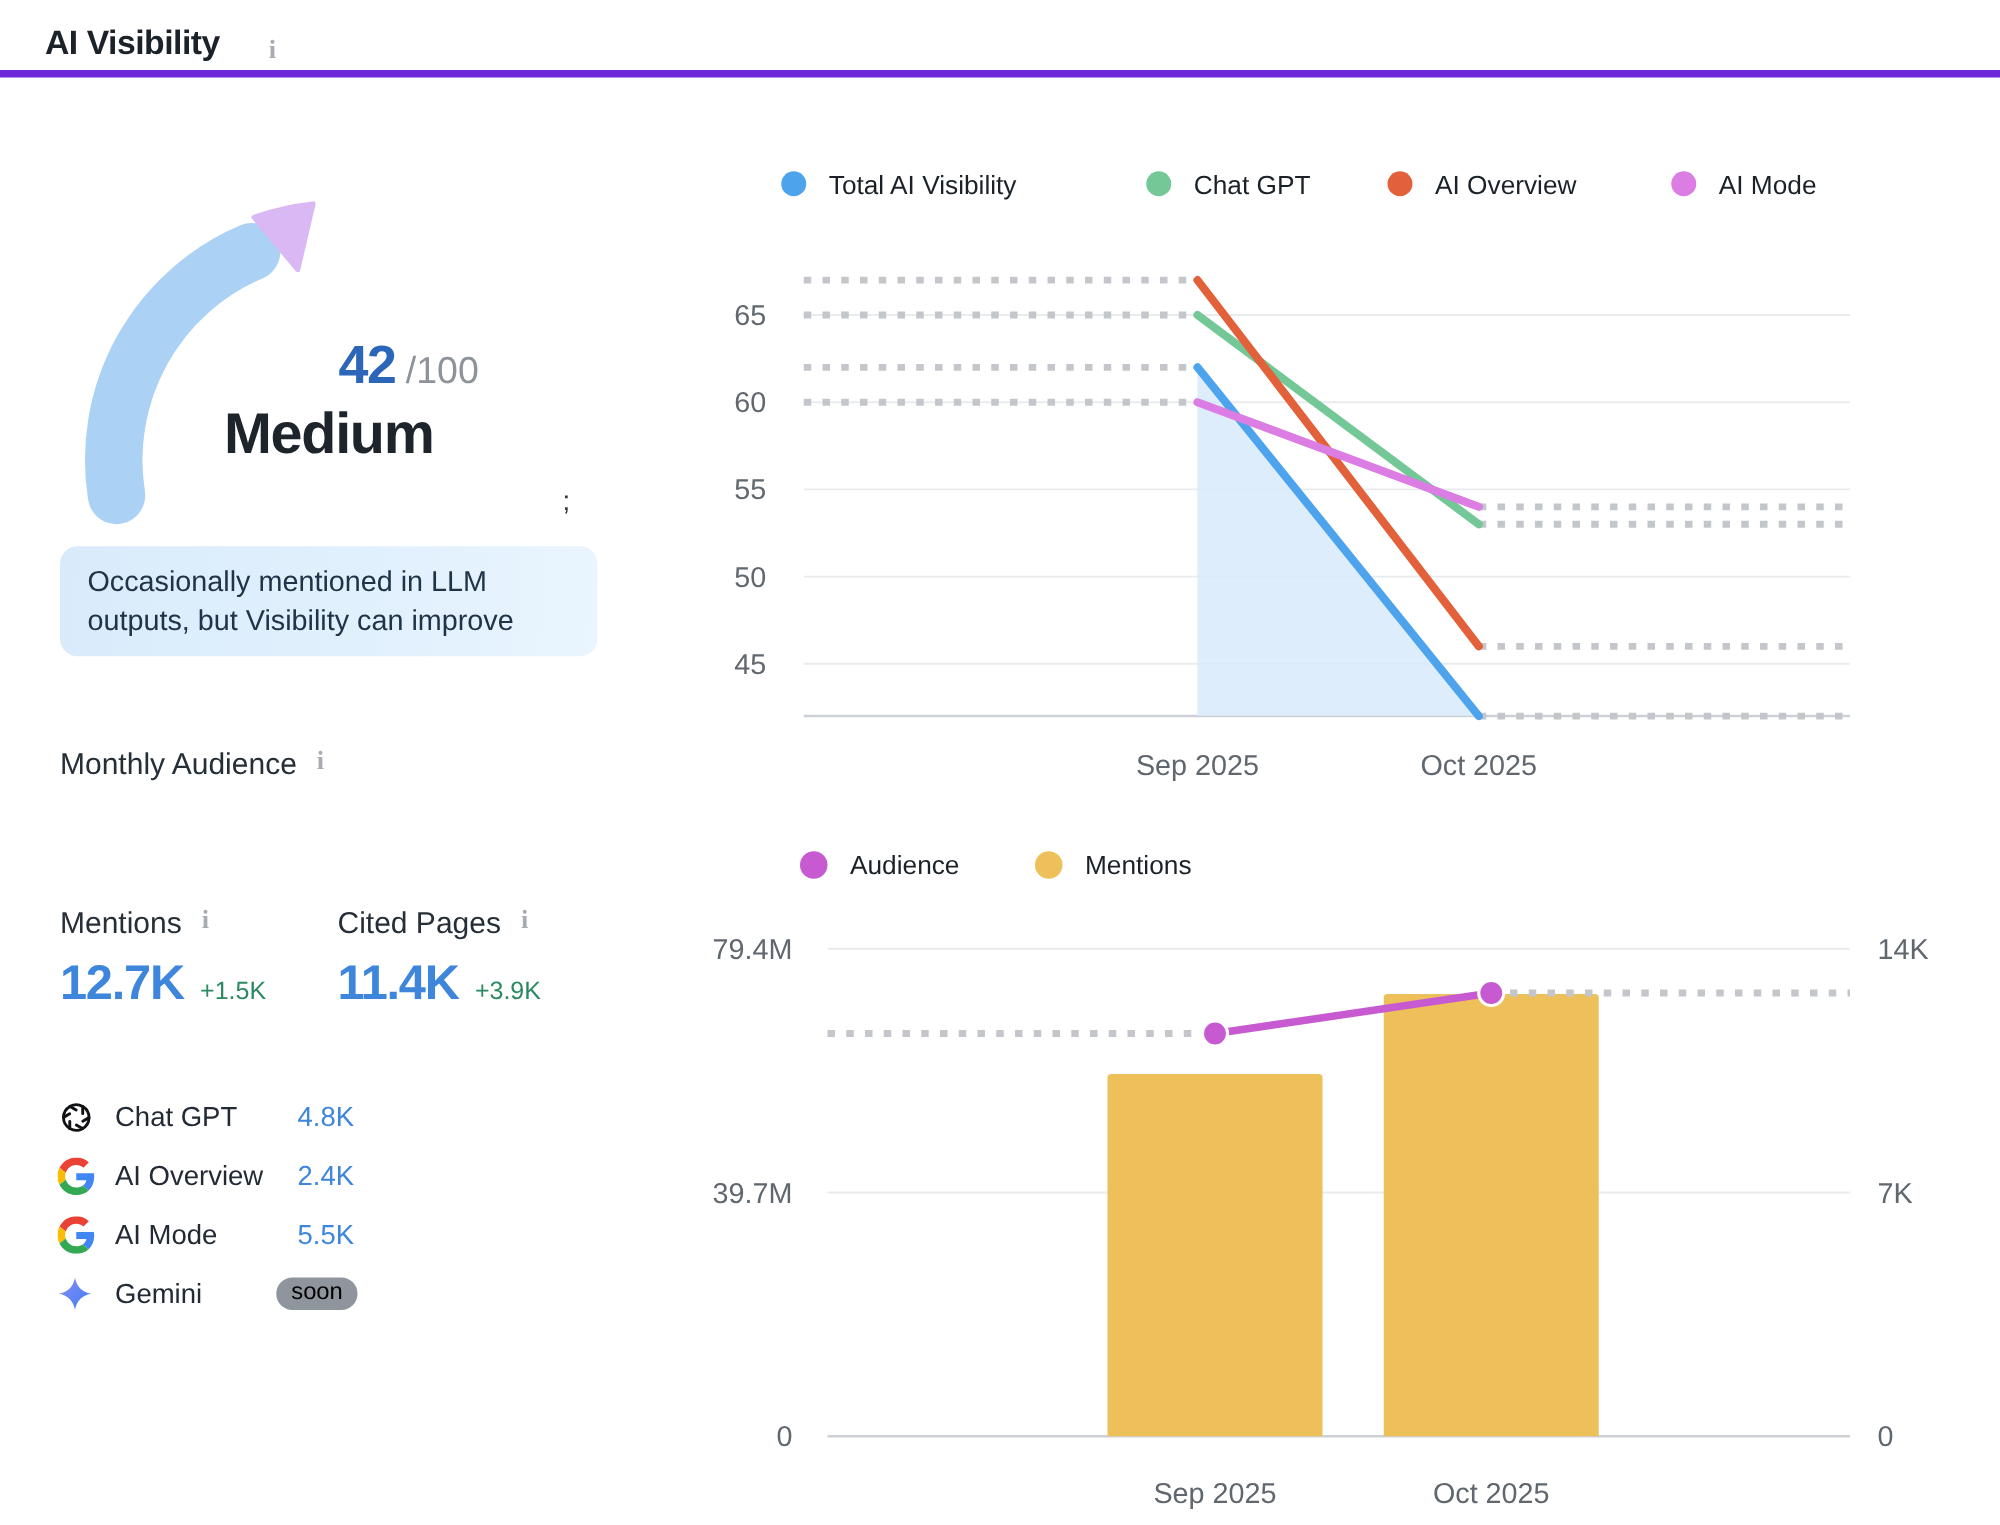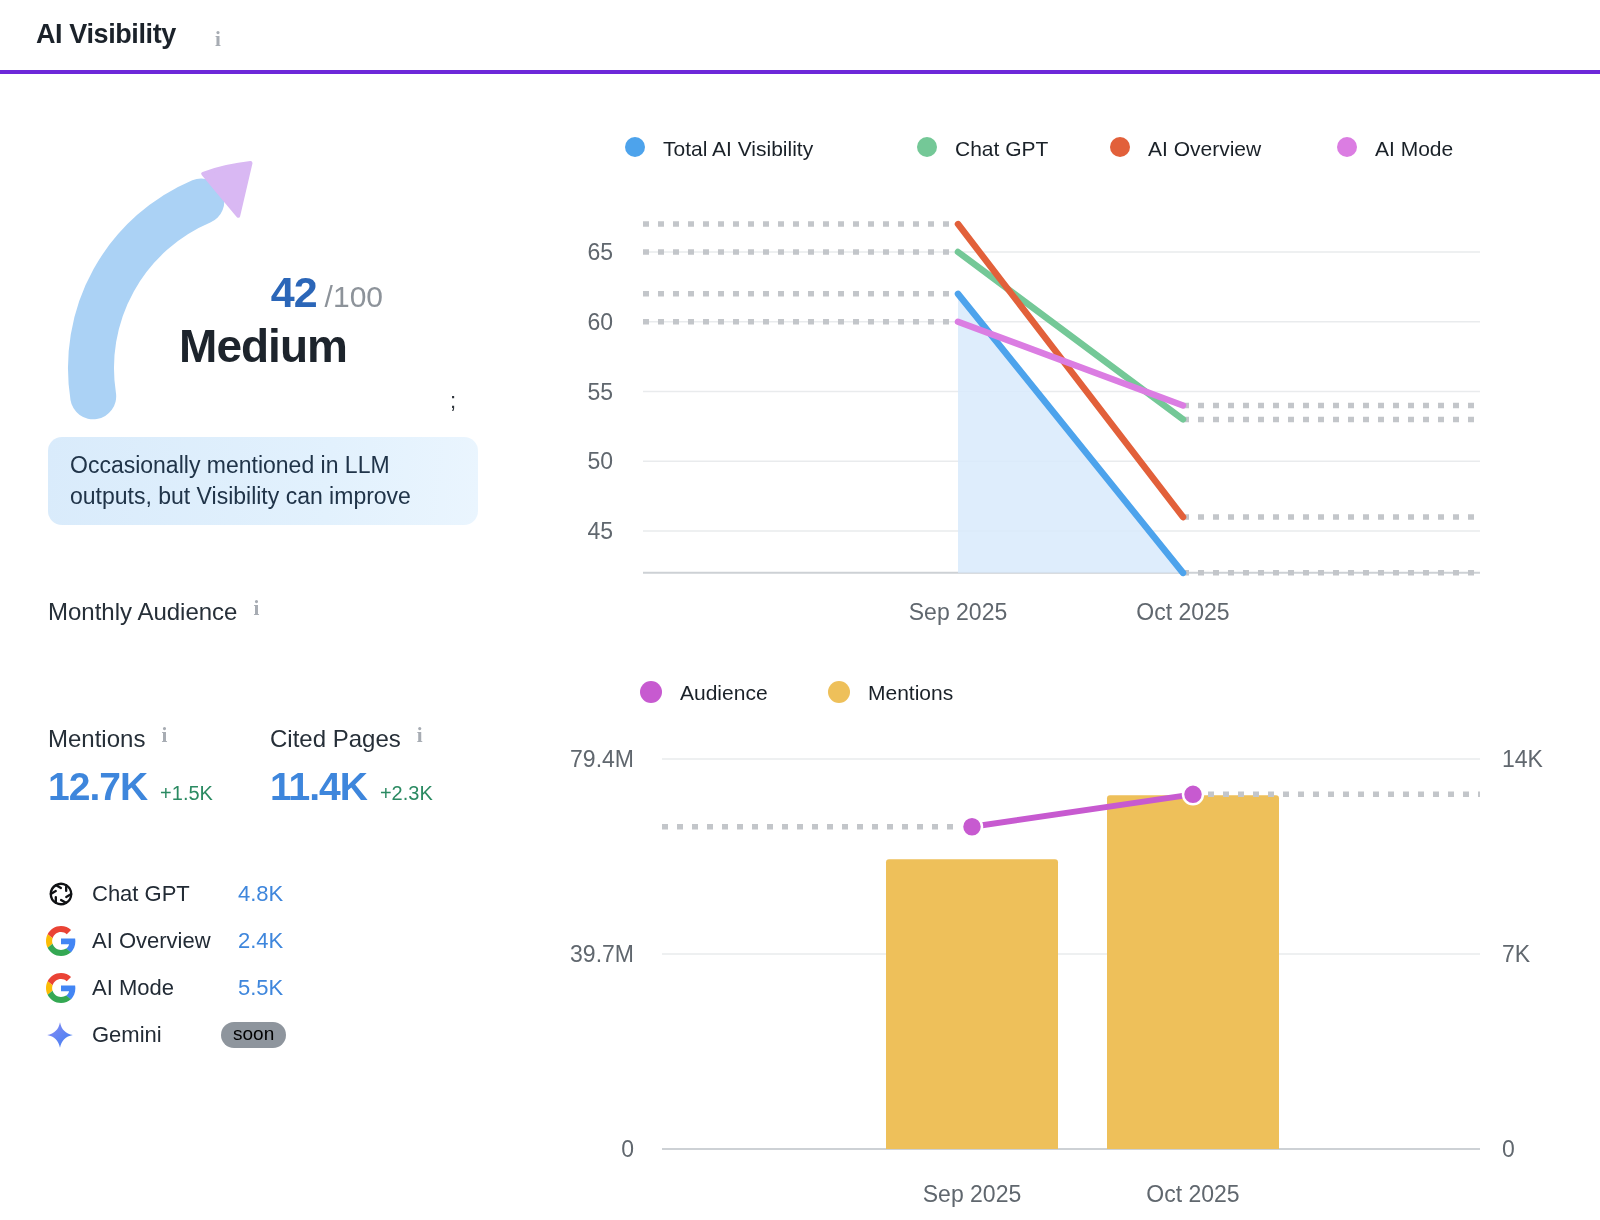--- a/index.html
+++ b/index.html
@@ -1,20 +1,20 @@
 <!DOCTYPE html>
 <html><head>
 <meta charset="utf-8">
 <style>
   * { margin:0; padding:0; box-sizing:border-box; }
   body { background:#fff; font-family:"Liberation Sans", sans-serif; }
   .stage { position:relative; width:1600px; height:1220px; background:#fff; overflow:hidden; }
 
   
-  .header { position:absolute; left:0; top:0; width:1600px; height:74px; border-bottom:4px solid #6d28d9; background:#fff; }
+  .header { position:absolute; left:0; top:0; width:1600px; height:62px; border-bottom:6px solid #6d28d9; background:#fff; }
   .header .title { position:absolute; left:36px; top:19px; font-size:27px; font-weight:700; color:#1b222a; letter-spacing:-0.4px; }
   .info-i { font-family:"Liberation Serif", serif; font-weight:700; color:#a7acb3; font-size:21px; line-height:1; }
   .header .info-i { position:absolute; left:215px; top:29px; }
 
   
   .gauge-svg { position:absolute; left:40px; top:140px; }
   .score-block { position:absolute; left:143px; top:268px; width:240px; text-align:center; }
   .score-line { display:flex; justify-content:flex-end; align-items:baseline; gap:8px; }
   .score-value { font-size:43px; font-weight:700; color:#2b66b8; letter-spacing:-1px; }
   .score-outof { font-size:30px; color:#8d939a; }
@@ -90,21 +90,21 @@
   <div class="stat-label-row" style="left:270px; top:725px;">
     <span class="stat-label">Cited Pages</span>
     <span class="info-i">i</span>
   </div>
   <div class="stat-value-row" style="left:48px; top:765px;">
     <span class="mid-value">12.7K</span>
     <span class="delta">+1.5K</span>
   </div>
   <div class="stat-value-row" style="left:270px; top:765px;">
     <span class="mid-value">11.4K</span>
-    <span class="delta">+2.3K</span>
+    <span class="delta">+3.9K</span>
   </div>
 
   <div class="platforms">
     <div class="platform-row">
       <span class="platform-icon">
         <svg width="30" height="30" viewBox="0 0 40 40">
             <g fill="none" stroke="#101215" stroke-width="3.1" stroke-linejoin="round" stroke-linecap="round">
           <path d="M13.4,8.1 A13.7,13.7 0 0 1 26.9,8.3 L26.9,15.9"></path>
           <path transform="rotate(60 20 20)" d="M13.4,8.1 A13.7,13.7 0 0 1 26.9,8.3 L26.9,15.9"></path>
           <path transform="rotate(120 20 20)" d="M13.4,8.1 A13.7,13.7 0 0 1 26.9,8.3 L26.9,15.9"></path>

